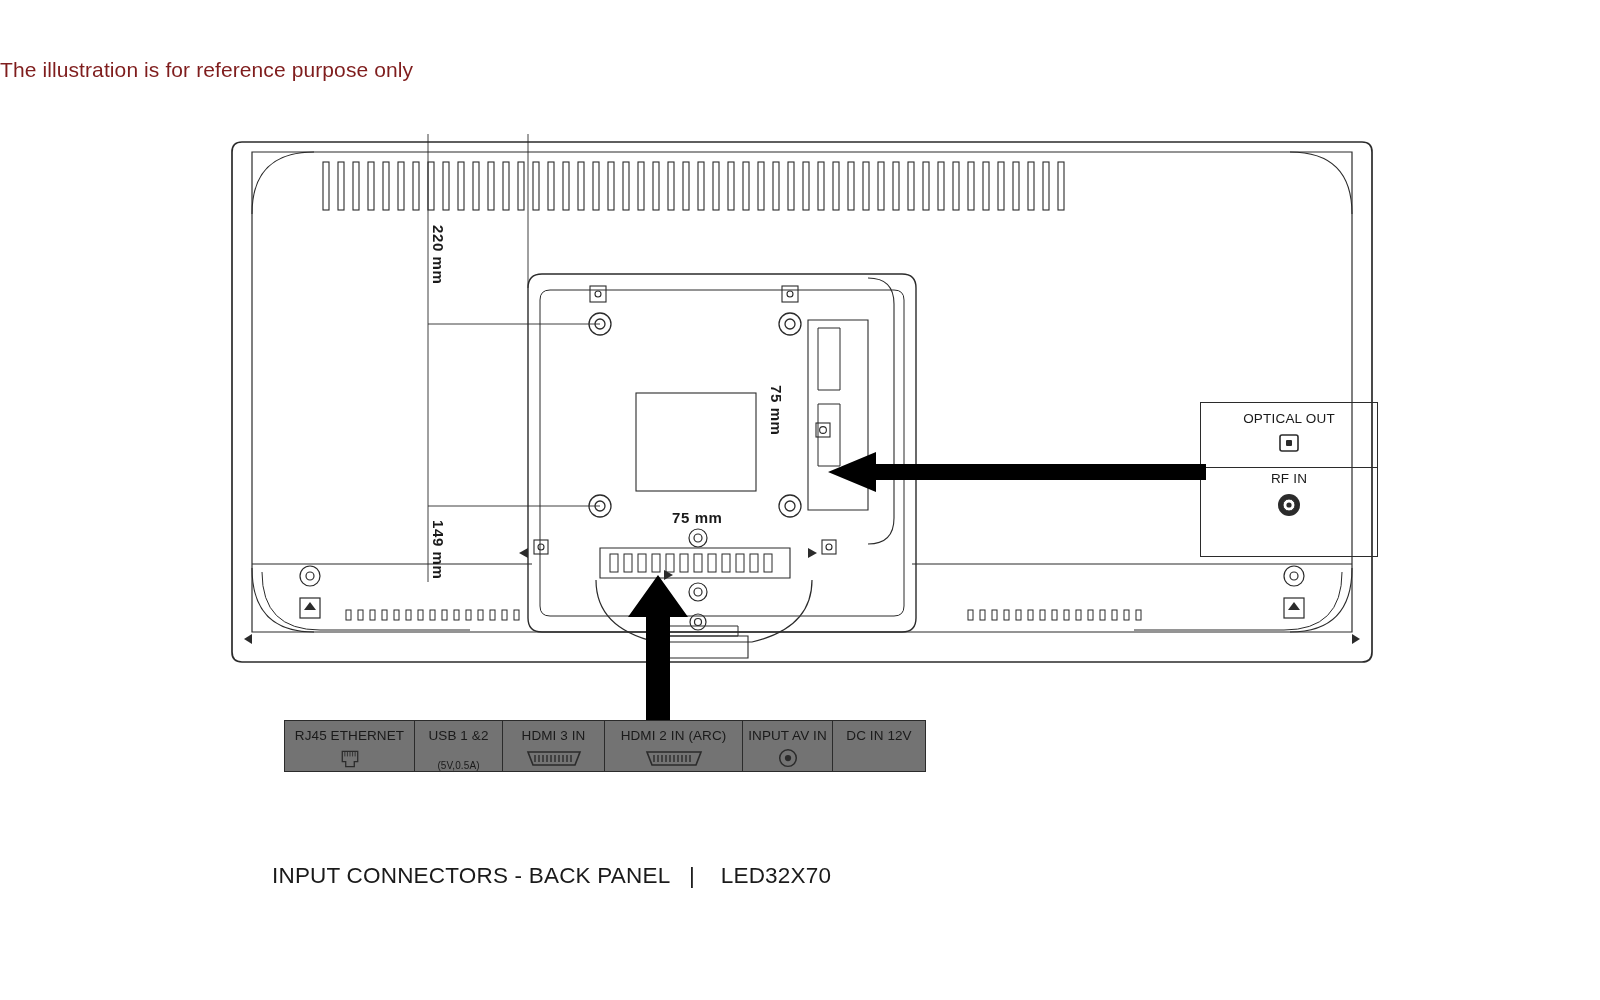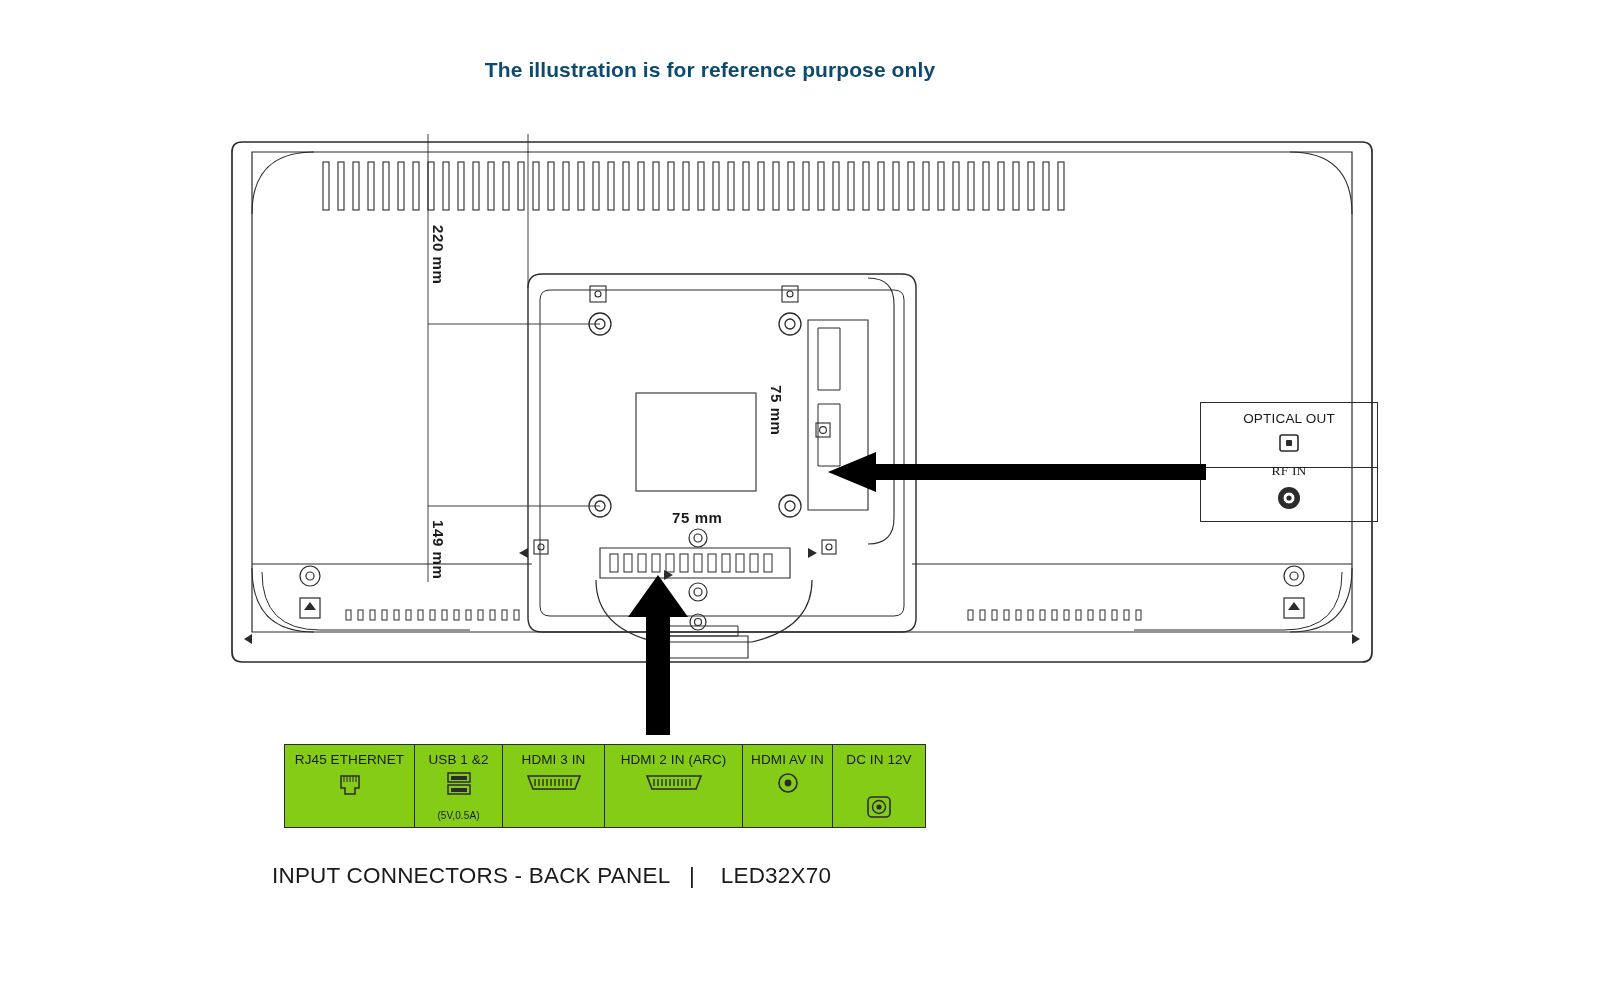--- a/index.html
+++ b/index.html
@@ -18,25 +18,24 @@
   .canvas {
     position: absolute;
     inset: 0;
   }
   
   #reference-note {
     position: absolute;
     left: 0;
     top: 58px;
     width: 1420px;
-    text-align: center;
+    text-align: left;
     font-size: 21px;
     letter-spacing: 0.1px;
-    color: #0c4a6e;
-    font-weight: bold;
+    color: #7f1d1d;
   }
   
   #tv-illustration {
     position: absolute;
     left: 228px;
     top: 128px;
     width: 1148px;
     height: 565px;
   }
   
@@ -55,21 +54,21 @@
   #dim-149 { left: 430px; top: 520px; }
   #dim-75-v { left: 768px; top: 385px; }
   #dim-75-h { left: 672px; top: 509px; }
 
   
   #side-panel {
     position: absolute;
     left: 1200px;
     top: 402px;
     width: 178px;
-    height: 120px;
+    height: 155px;
     border: 1.6px solid #2b2b2b;
     box-sizing: border-box;
   }
   #side-panel .divider {
     position: absolute;
     left: 0;
     top: 64px;
     width: 100%;
     height: 0;
     border-top: 1.6px solid #2b2b2b;
@@ -84,21 +83,21 @@
     font-size: 13.5px;
     letter-spacing: 0.2px;
     display: block;
     margin-top: 8px;
   }
   .sp-cell .sp-icon {
     display: block;
     margin: 5px auto 0;
   }
   #side-panel-optical { top: 0; height: 64px; }
-  #side-panel-rf { top: 52px; height: 68px; font-family: Liberation Serif, serif; }
+  #side-panel-rf { top: 60px; height: 68px; }
 
   
   #arrow-horizontal {
     position: absolute;
     left: 828px;
     top: 452px;
     width: 378px;
     height: 40px;
   }
   #arrow-vertical {
@@ -106,26 +105,26 @@
     left: 628px;
     top: 575px;
     width: 60px;
     height: 160px;
   }
 
   
   #connector-table {
     position: absolute;
     left: 284px;
-    top: 744px;
-    height: 84px;
+    top: 720px;
+    height: 52px;
     display: flex;
     border: 1.6px solid #2b2b2b;
     box-sizing: border-box;
-    background: #84cc16;
+    background: #737373;
   }
   .conn-cell {
     border-right: 1.6px solid #2b2b2b;
     box-sizing: border-box;
     position: relative;
     padding: 0;
     display: flex;
     flex-direction: column;
     align-items: center;
   }
@@ -424,21 +423,21 @@
       <span class="conn-label">HDMI 2 IN (ARC)</span>
       <svg class="conn-icon" width="66" height="24" viewBox="0 0 66 24">
         <path d="M6 5 h54 l-5 13 h-44 z" fill="none" stroke="#2b2b2b" stroke-width="1.6"></path>
         <g stroke="#2b2b2b" stroke-width="1.4">
           <path d="M13 8 v7 M17 8 v7 M21 8 v7 M25 8 v7 M29 8 v7 M33 8 v7 M37 8 v7 M41 8 v7 M45 8 v7 M49 8 v7"></path>
         </g>
       </svg>
     </div>
 
     <div class="conn-cell" style="width:90px">
-      <span class="conn-label">HDMI AV IN</span>
+      <span class="conn-label">INPUT AV IN</span>
       <svg class="conn-icon" width="26" height="26" viewBox="0 0 26 26">
         <circle cx="13" cy="12" r="9" fill="none" stroke="#2b2b2b" stroke-width="1.6"></circle>
         <circle cx="13" cy="12" r="3.4" fill="#2b2b2b"></circle>
       </svg>
     </div>
 
     <div class="conn-cell" style="width:92px">
       <span class="conn-label">DC IN 12V</span>
       <svg class="conn-icon" width="28" height="26" viewBox="0 0 28 26">
         <rect x="3" y="2" width="22" height="20" rx="4" fill="none" stroke="#2b2b2b" stroke-width="1.6"></rect>

